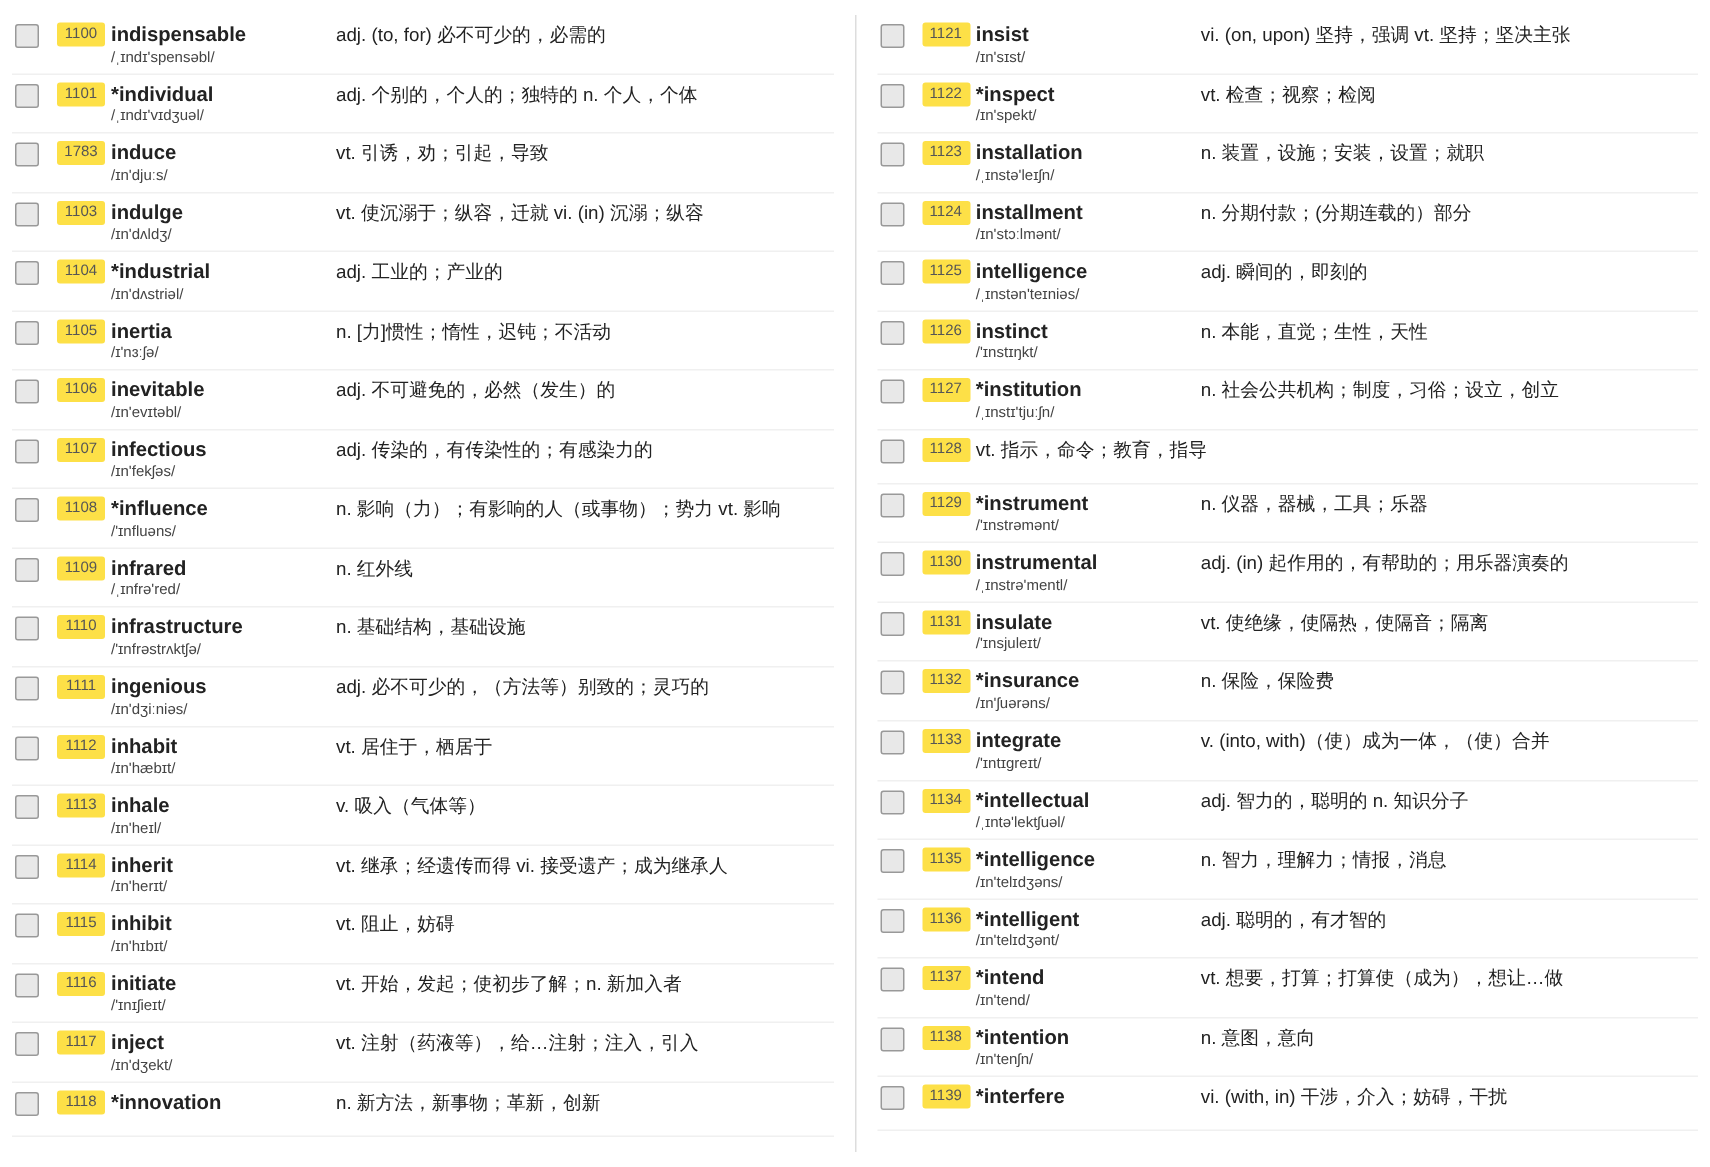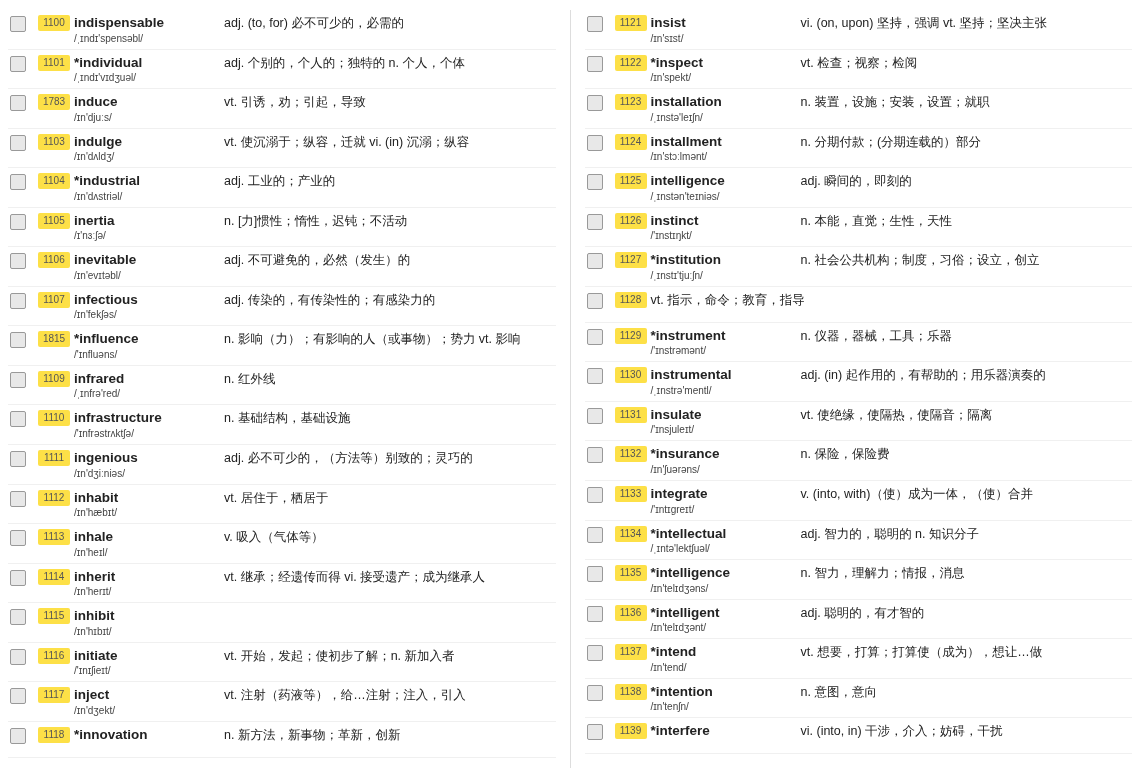--- a/index.html
+++ b/index.html
@@ -179,21 +179,21 @@
         <div class="entry-word-block">
           <div class="entry-headword">infectious</div>
           <div class="entry-pron">/ɪn'fekʃəs/</div>
         </div>
         <div class="entry-def">adj. 传染的，有传染性的；有感染力的</div>
       </div>
       <div class="entry">
         <div class="entry-checkbox">
           <span class="checkbox-box"></span>
         </div>
-        <span class="entry-num">1815</span>
+        <span class="entry-num">1108</span>
         <div class="entry-word-block">
           <div class="entry-headword"><span class="star">*</span>influence</div>
           <div class="entry-pron">/'ɪnfluəns/</div>
         </div>
         <div class="entry-def">n. 影响（力）；有影响的人（或事物）；势力 vt. 影响</div>
       </div>
       <div class="entry">
         <div class="entry-checkbox">
           <span class="checkbox-box"></span>
         </div>
@@ -261,20 +261,21 @@
       </div>
       <div class="entry">
         <div class="entry-checkbox">
           <span class="checkbox-box"></span>
         </div>
         <span class="entry-num">1115</span>
         <div class="entry-word-block">
           <div class="entry-headword">inhibit</div>
           <div class="entry-pron">/ɪn'hɪbɪt/</div>
         </div>
+        <div class="entry-def">vt. 阻止，妨碍</div>
       </div>
       <div class="entry">
         <div class="entry-checkbox">
           <span class="checkbox-box"></span>
         </div>
         <span class="entry-num">1116</span>
         <div class="entry-word-block">
           <div class="entry-headword">initiate</div>
           <div class="entry-pron">/'ɪnɪʃieɪt/</div>
         </div>
@@ -500,16 +501,16 @@
         <div class="entry-def">n. 意图，意向</div>
       </div>
       <div class="entry">
         <div class="entry-checkbox">
           <span class="checkbox-box"></span>
         </div>
         <span class="entry-num">1139</span>
         <div class="entry-word-block">
           <div class="entry-headword"><span class="star">*</span>interfere</div>
         </div>
-        <div class="entry-def">vi. (into, in) 干涉，介入；妨碍，干扰</div>
+        <div class="entry-def">vi. (with, in) 干涉，介入；妨碍，干扰</div>
       </div>
     </div>
 </div>
 
 </body></html>

